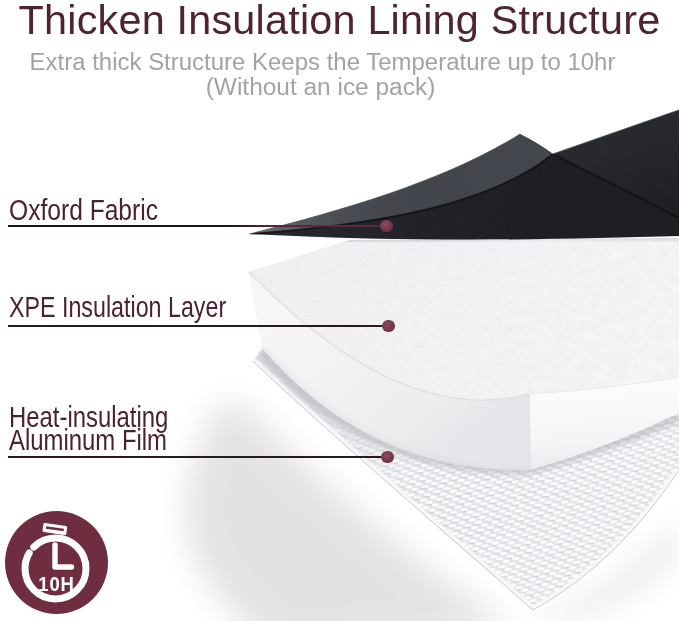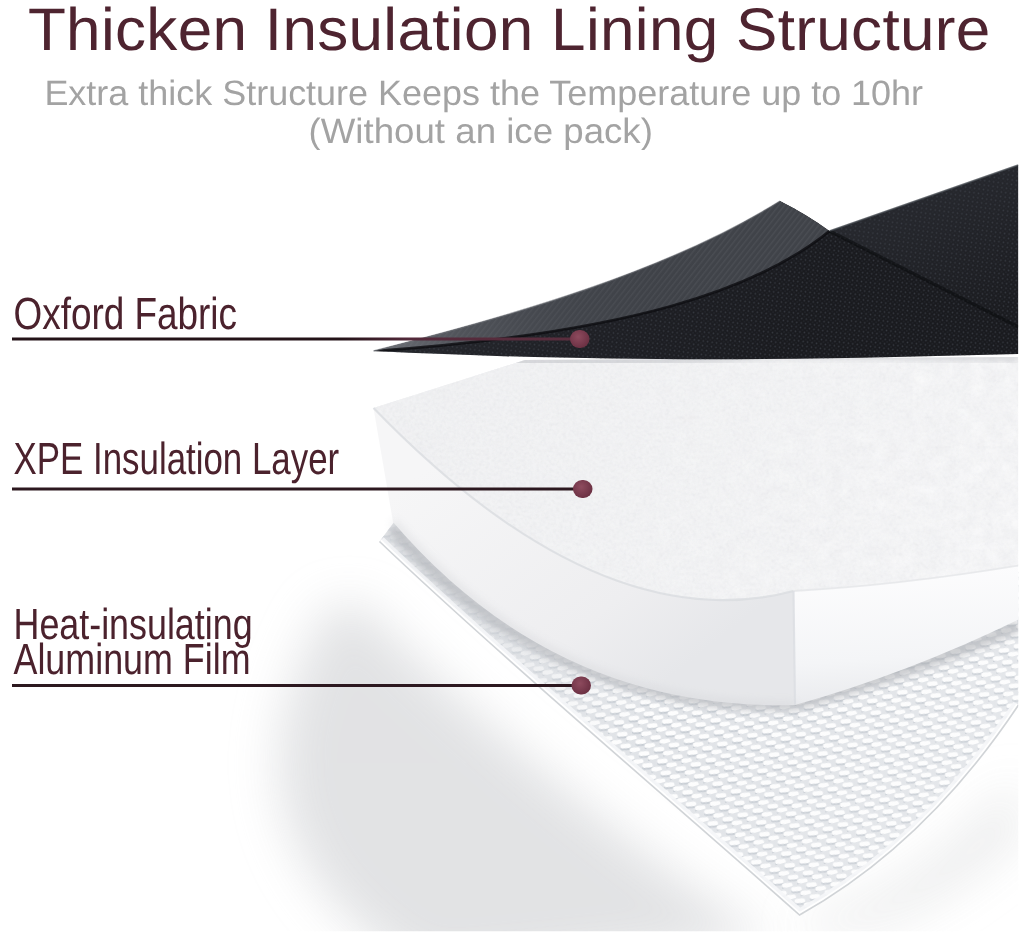--- a/index.html
+++ b/index.html
@@ -227,14 +227,29 @@
   <div class="leader k2"></div>
   <div class="dot d2"></div>
 
   <div class="ann-label l3">
     <span>Heat-insulating</span><br>
     <span>Aluminum Film</span>
   </div>
   <div class="leader k3"></div>
   <div class="dot d3"></div>
 
+  <div class="badge">
+    <svg viewBox="0 0 103 103" width="103" height="103">
+      <circle cx="51.5" cy="51.5" r="51.5" fill="#6e2e40"></circle>
+
+      <circle cx="50.5" cy="57.5" r="30.5" fill="none" stroke="#ffffff" stroke-width="7" stroke-linecap="round" stroke-dasharray="111.9 7.5 72.2 0"></circle>
+
+      <g transform="rotate(8 50 17)">
+        <rect x="38" y="13.5" width="24" height="9" rx="1.5" fill="#ffffff"></rect>
+        <rect x="41" y="16.4" width="18" height="2.6" fill="#6e2e40"></rect>
+      </g>
+
+      <path d="M50 34 L50 56 L66.5 56" fill="none" stroke="#ffffff" stroke-width="5.4" stroke-linecap="round" stroke-linejoin="round"></path>
+    </svg>
+    <div class="badge-text">10H</div>
+  </div>
 
 </div>
 
 </body></html>

